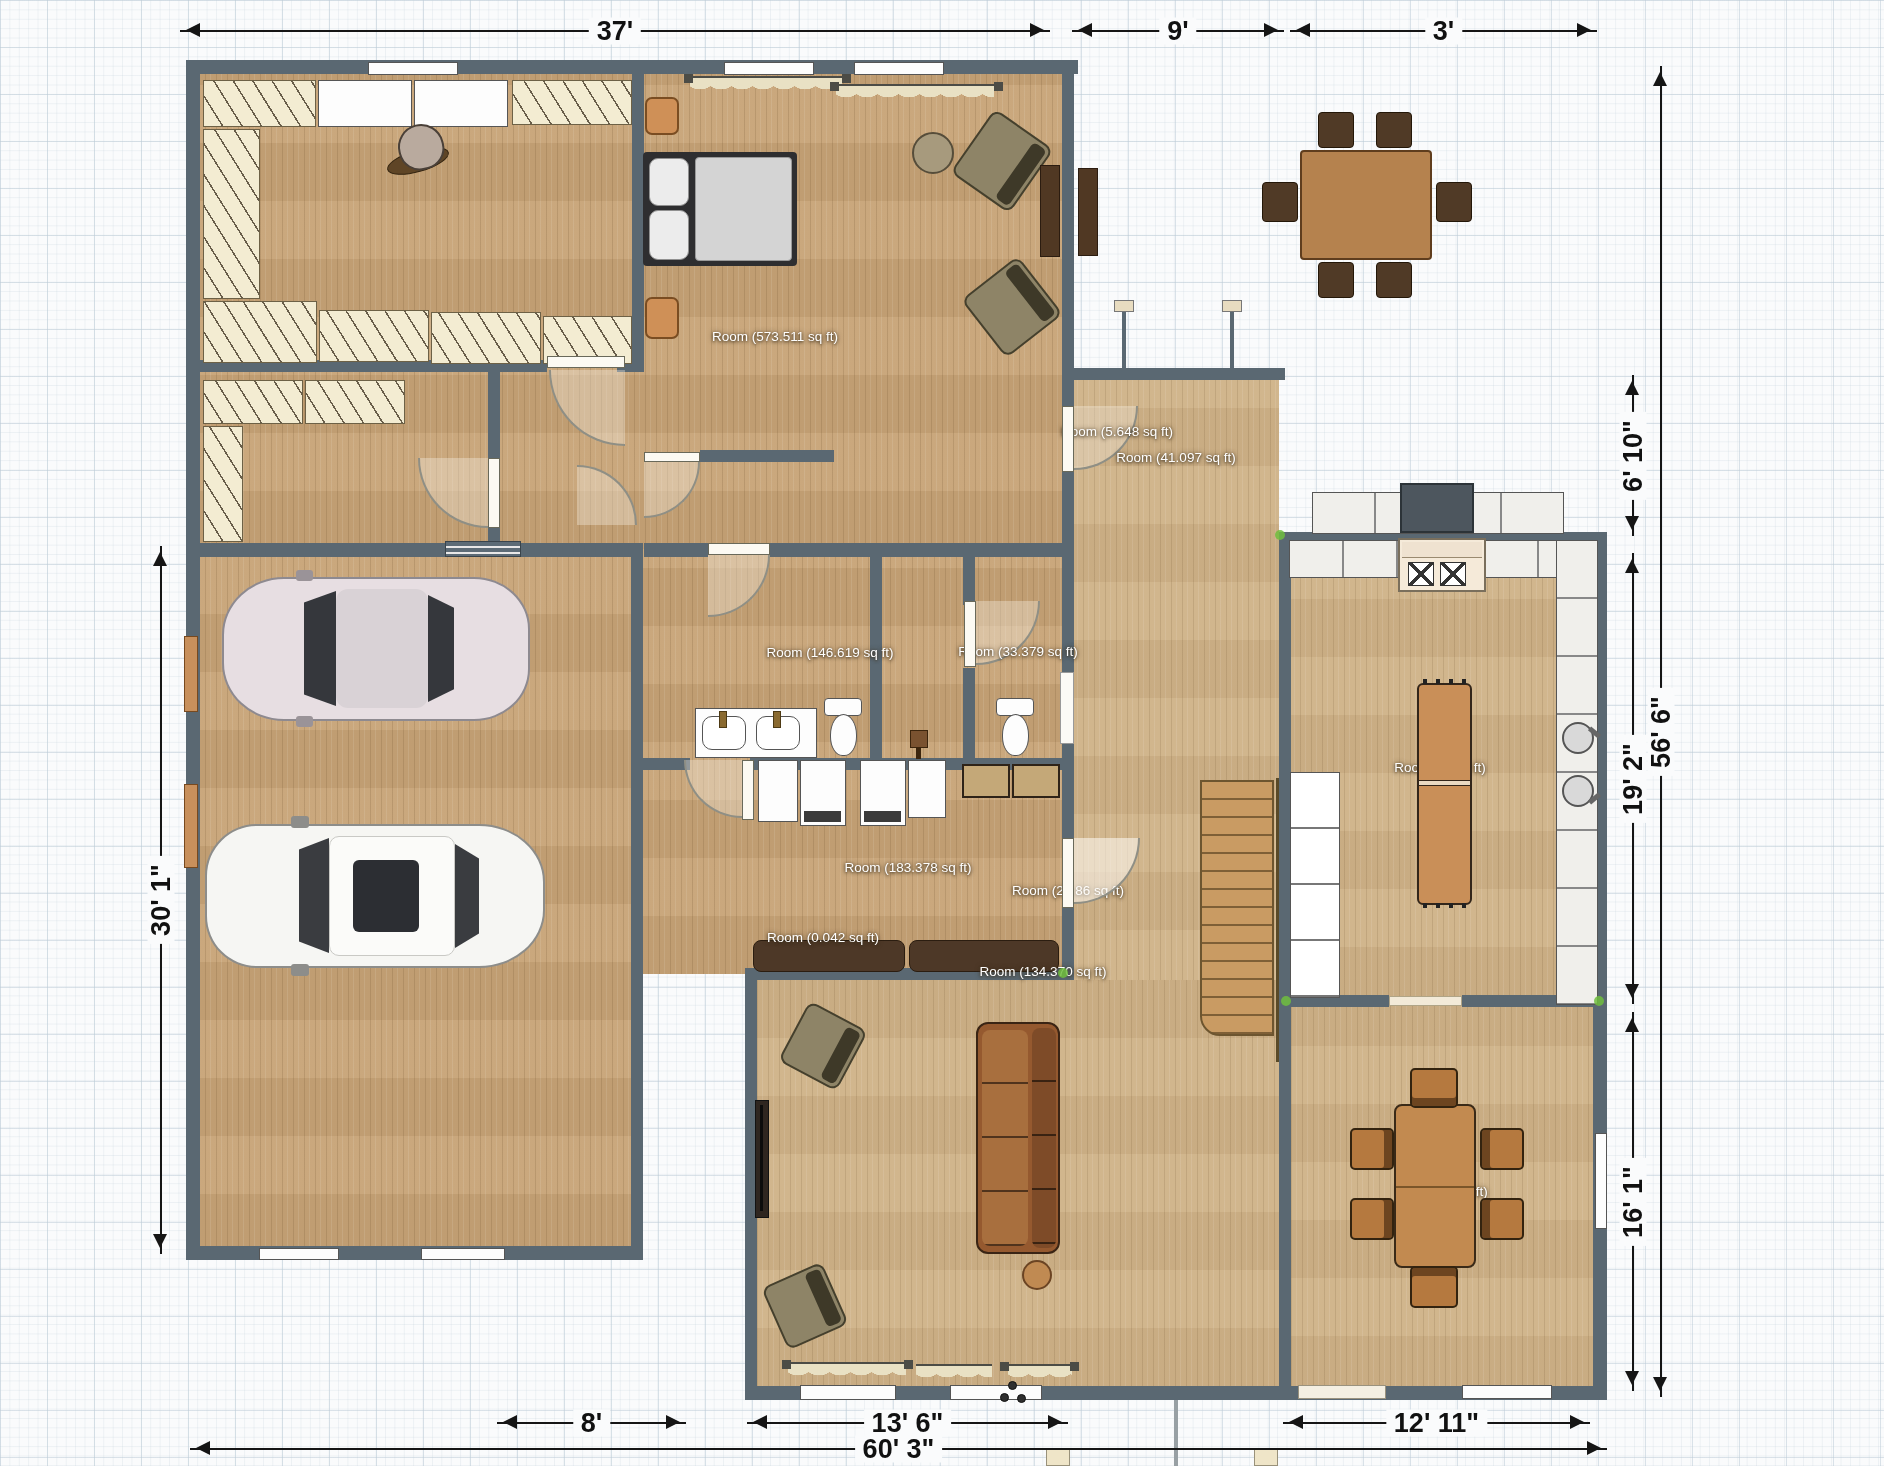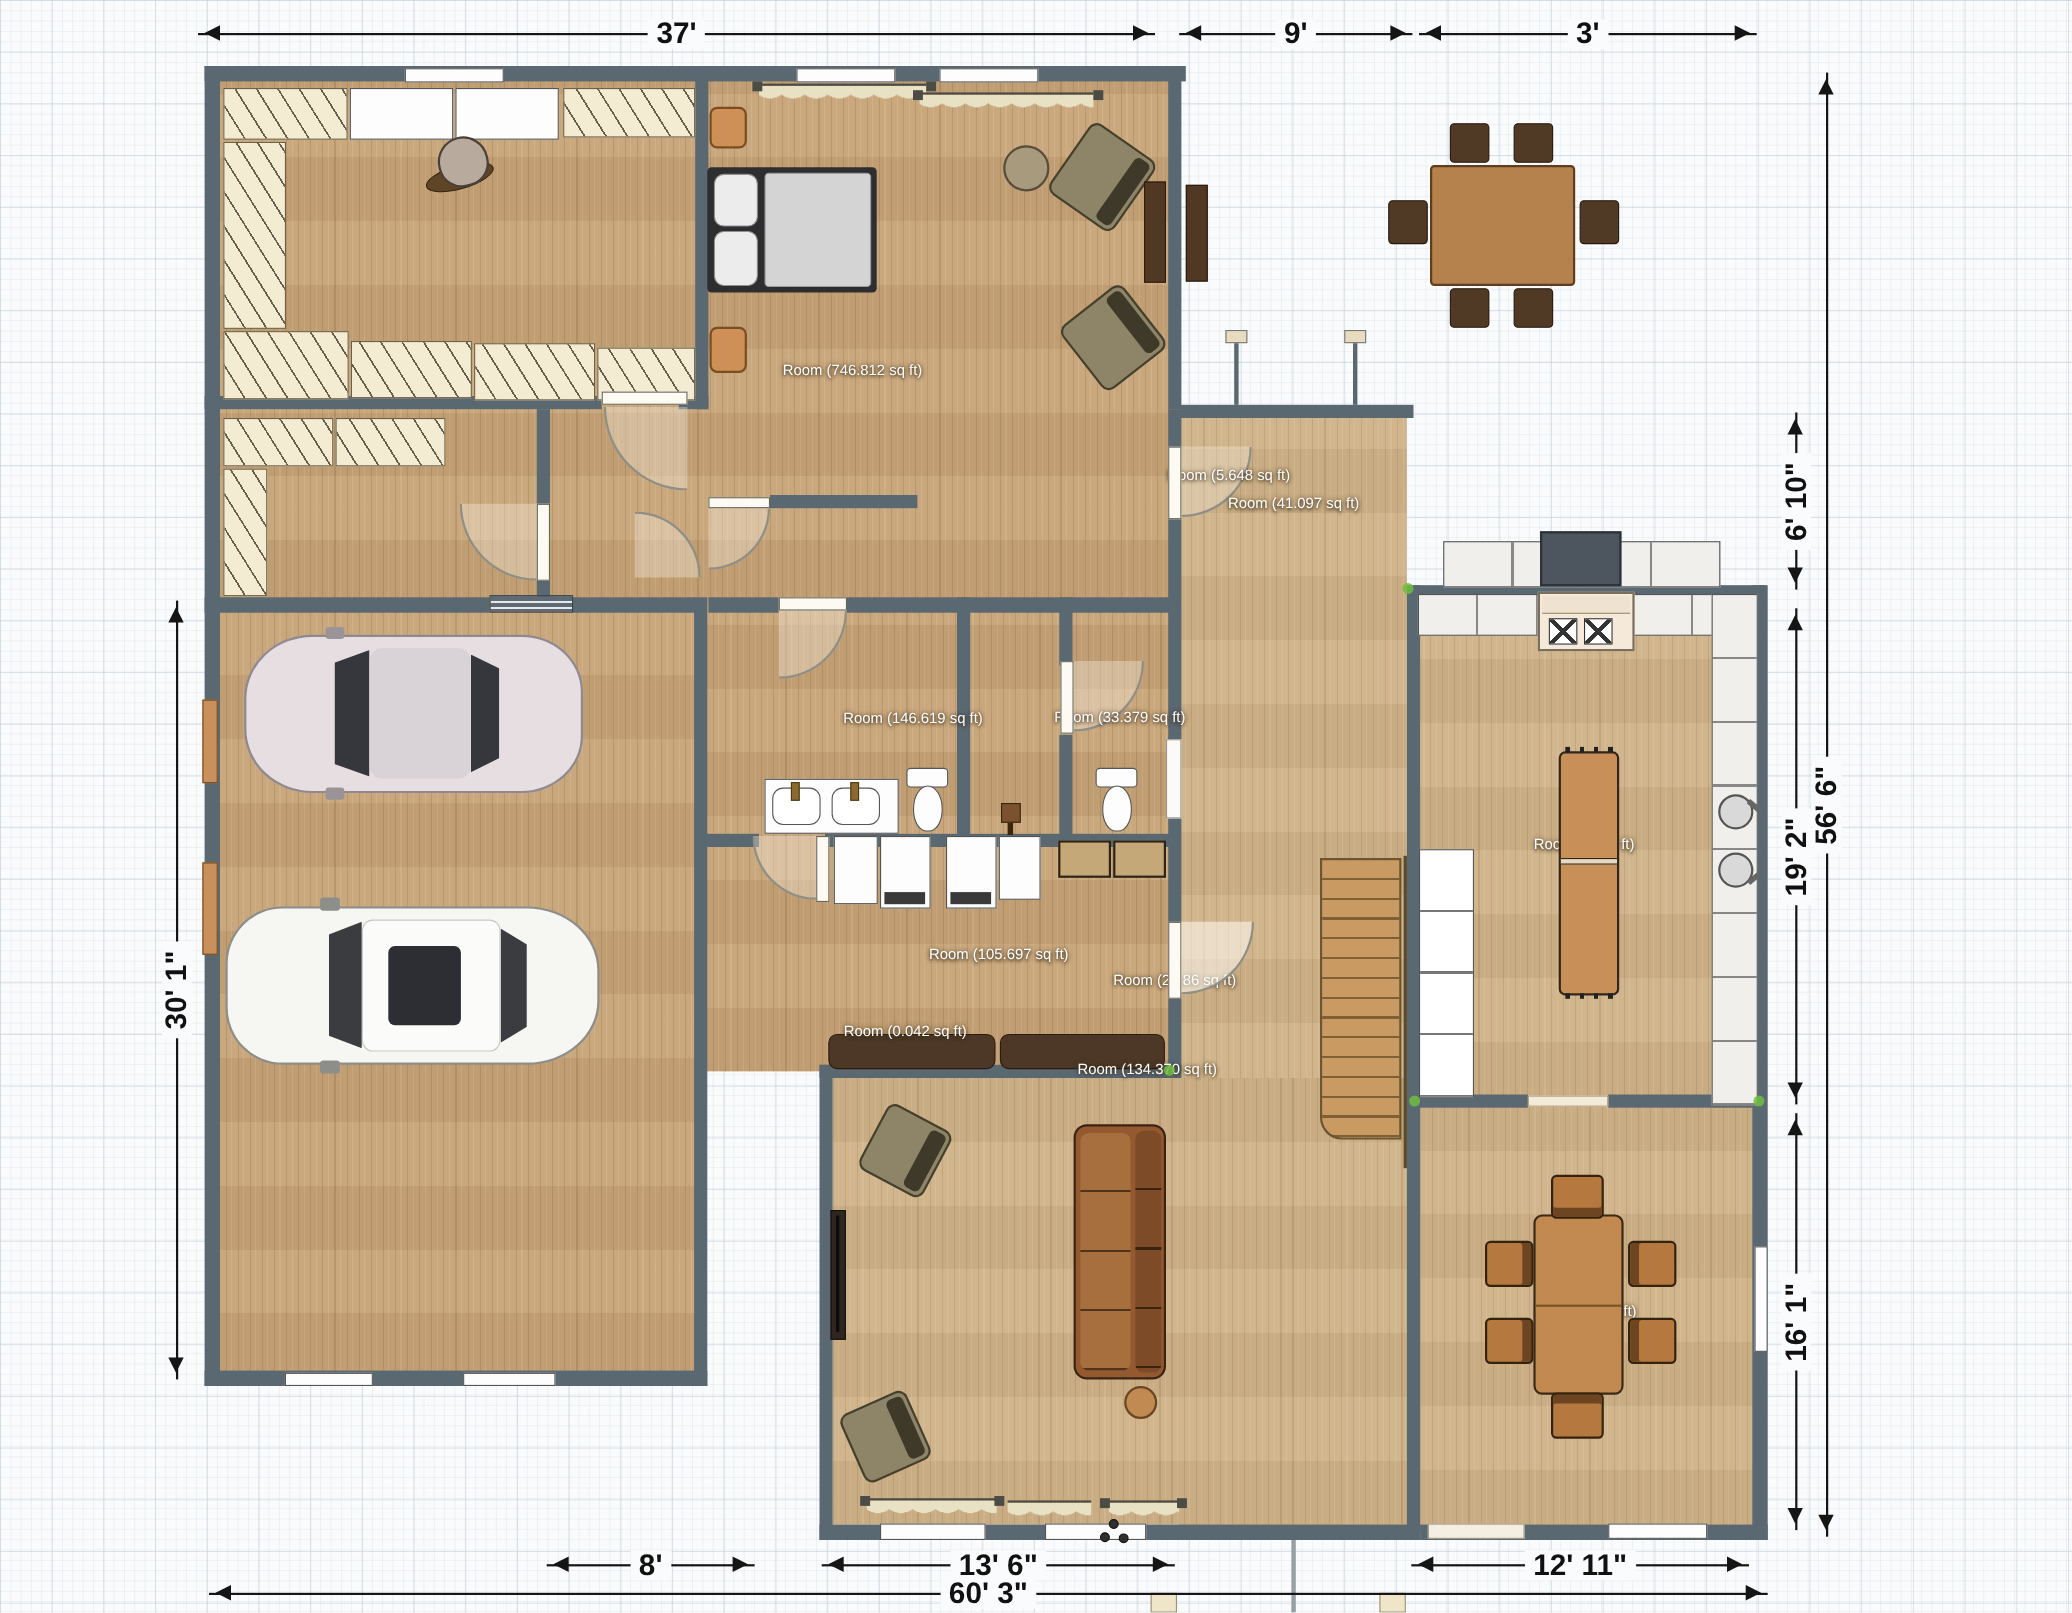--- a/index.html
+++ b/index.html
@@ -295,26 +295,26 @@
 </div>
 
 <div class="a" style="left:1046px;top:1448px;width:24px;height:18px;background:#efe5c8;border:1.5px solid #99917a;z-index:3"></div>
 <div class="a" style="left:1254px;top:1448px;width:24px;height:18px;background:#efe5c8;border:1.5px solid #99917a;z-index:3"></div>
 
 <div class="dot" style="left:1275px;top:530px"></div>
 <div class="dot" style="left:1281px;top:996px"></div>
 <div class="dot" style="left:1594px;top:996px"></div>
 <div class="dot" style="left:1058px;top:968px"></div>
 
-<div class="rlabel" style="left:775px;top:337px">Room (746.812 sq ft)</div>
+<div class="rlabel" style="left:775px;top:337px">Room (573.511 sq ft)</div>
 <div class="rlabel" style="left:1117px;top:432px">Room (5.648 sq ft)</div>
 <div class="rlabel" style="left:1176px;top:458px">Room (41.097 sq ft)</div>
 <div class="rlabel" style="left:830px;top:653px">Room (146.619 sq ft)</div>
 <div class="rlabel" style="left:1018px;top:652px">Room (33.379 sq ft)</div>
-<div class="rlabel" style="left:908px;top:868px">Room (105.697 sq ft)</div>
+<div class="rlabel" style="left:908px;top:868px">Room (183.378 sq ft)</div>
 <div class="rlabel" style="left:1068px;top:891px">Room (29.86 sq ft)</div>
 <div class="rlabel" style="left:823px;top:938px">Room (0.042 sq ft)</div>
 <div class="rlabel" style="left:1043px;top:972px">Room (134.370 sq ft)</div>
 <div class="rlabel under" style="left:1440px;top:768px">Room (… sq ft)</div>
 <div class="rlabel under" style="left:1442px;top:1192px">Room (… sq ft)</div>
 
 <div class="dimh" style="left:180px;top:30px;width:870px">
     <span>37'</span>
   </div>
 <div class="dimh" style="left:1072px;top:30px;width:212px">

